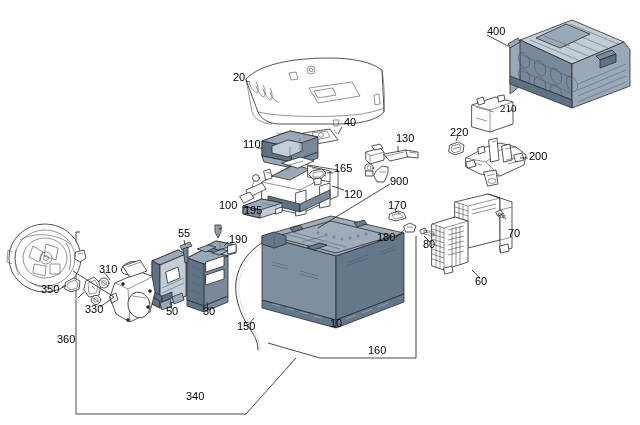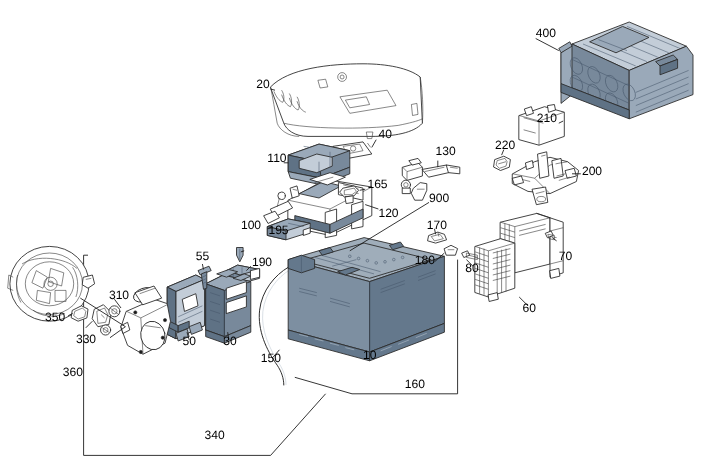--- a/index.html
+++ b/index.html
@@ -521,28 +521,28 @@
   <div class="lbl" style="left:219px;top:200px;">100</div>
   <div class="lbl" style="left:224px;top:205px;margin-left:20px;">195</div>
   <div class="lbl" style="left:229px;top:234px;">190</div>
   <div class="lbl" style="left:178px;top:228px;">55</div>
   <div class="lbl" style="left:390px;top:176px;text-align:right;">900</div>
   <div class="lbl" style="left:388px;top:200px;">170</div>
   <div class="lbl" style="left:377px;top:232px;">180</div>
   <div class="lbl" style="left:99px;top:264px;">310</div>
   <div class="lbl" style="left:41px;top:284px;">350</div>
   <div class="lbl" style="left:57px;top:294px;margin-top:40px;">360</div>
-  <div class="lbl" style="left:69px;top:304px;">330</div>
+  <div class="lbl" style="left:85px;top:304px;">330</div>
   <div class="lbl" style="left:166px;top:306px;">50</div>
   <div class="lbl" style="left:203px;top:306px;">30</div>
   <div class="lbl" style="left:237px;top:321px;">150</div>
   <div class="lbl" style="left:330px;top:318px;">10</div>
   <div class="lbl" style="left:368px;top:345px;">160</div>
   <div class="lbl" style="left:186px;top:391px;">340</div>
   <div class="lbl" style="left:487px;top:26px;">400</div>
-  <div class="lbl" style="left:488px;top:103px;">210</div>
+  <div class="lbl" style="left:500px;top:103px;font-family:Liberation Serif, serif;">210</div>
   <div class="lbl" style="left:450px;top:127px;text-align:center;">220</div>
   <div class="lbl" style="left:529px;top:151px;">200</div>
   <div class="lbl" style="left:508px;top:213px;margin-top:15px;">70</div>
   <div class="lbl" style="left:423px;top:239px;">80</div>
   <div class="lbl" style="left:475px;top:276px;">60</div>
 
 </div>
 
 </body></html>

